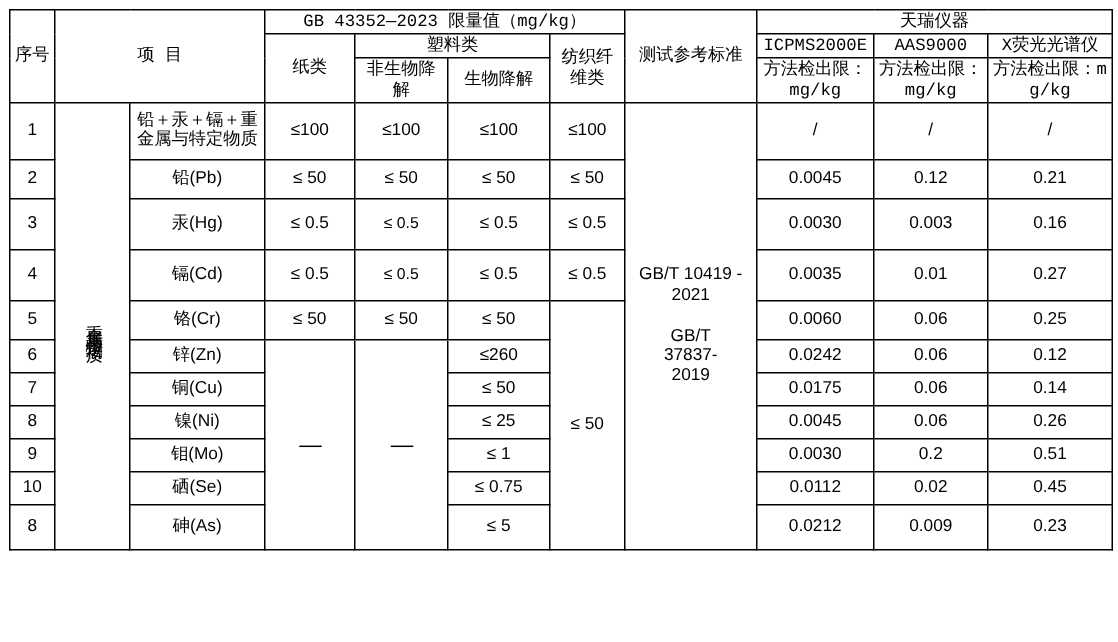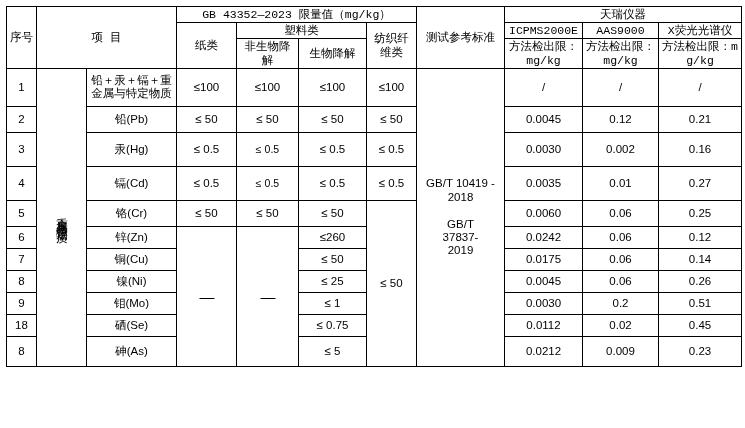--- a/index.html
+++ b/index.html
@@ -88,21 +88,21 @@
     <td rowspan="11">
       <span class="vert">重金属与特定物质</span>
     </td>
     <td class="two-line">铅＋汞＋镉＋重金属与特定物质</td>
     <td>≤100</td>
     <td>≤100</td>
     <td>≤100</td>
     <td>≤100</td>
     <td rowspan="11">
       <div>GB/T 10419 -</div>
-      <div>2018</div>
+      <div>2021</div>
       <div style="height:14px"></div>
       <div>GB/T</div>
       <div>37837-</div>
       <div>2019</div>
     </td>
     <td>/</td>
     <td>/</td>
     <td>/</td>
   </tr>
 
@@ -119,21 +119,21 @@
   </tr>
 
   <tr class="rowh" style="height:34px">
     <td>3</td>
     <td>汞(Hg)</td>
     <td>≤ 0.5</td>
     <td class="small">≤ 0.5</td>
     <td>≤ 0.5</td>
     <td>≤ 0.5</td>
     <td>0.0030</td>
-    <td>0.002</td>
+    <td>0.003</td>
     <td>0.16</td>
   </tr>
 
   <tr class="rowh" style="height:34px">
     <td>4</td>
     <td>镉(Cd)</td>
     <td>≤ 0.5</td>
     <td class="small">≤ 0.5</td>
     <td>≤ 0.5</td>
     <td>≤ 0.5</td>
@@ -192,21 +192,21 @@
   <tr class="rowh" style="height:22px">
     <td>9</td>
     <td>钼(Mo)</td>
     <td>≤ 1</td>
     <td>0.0030</td>
     <td>0.2</td>
     <td>0.51</td>
   </tr>
 
   <tr class="rowh" style="height:22px">
-    <td>18</td>
+    <td>10</td>
     <td>硒(Se)</td>
     <td>≤ 0.75</td>
     <td>0.0112</td>
     <td>0.02</td>
     <td>0.45</td>
   </tr>
 
   <tr class="rowh" style="height:30px">
     <td>8</td>
     <td>砷(As)</td>

